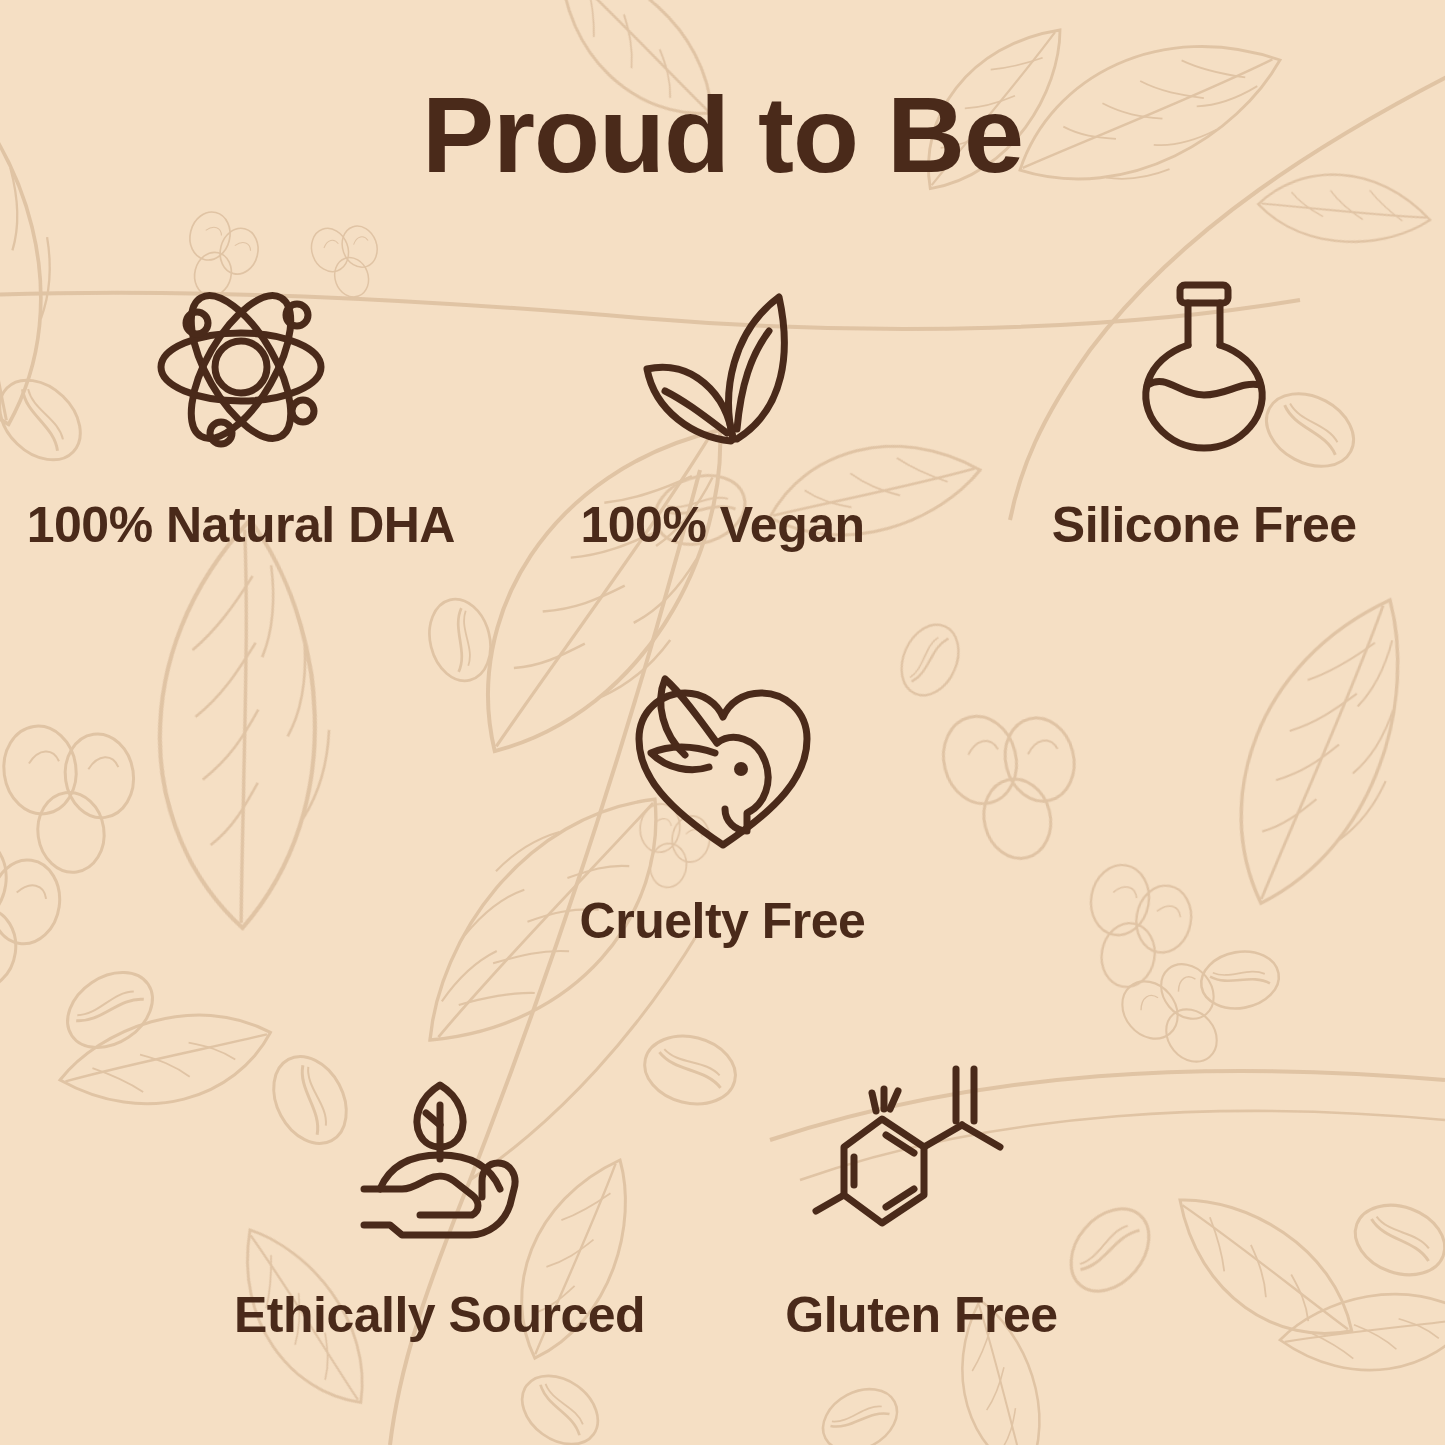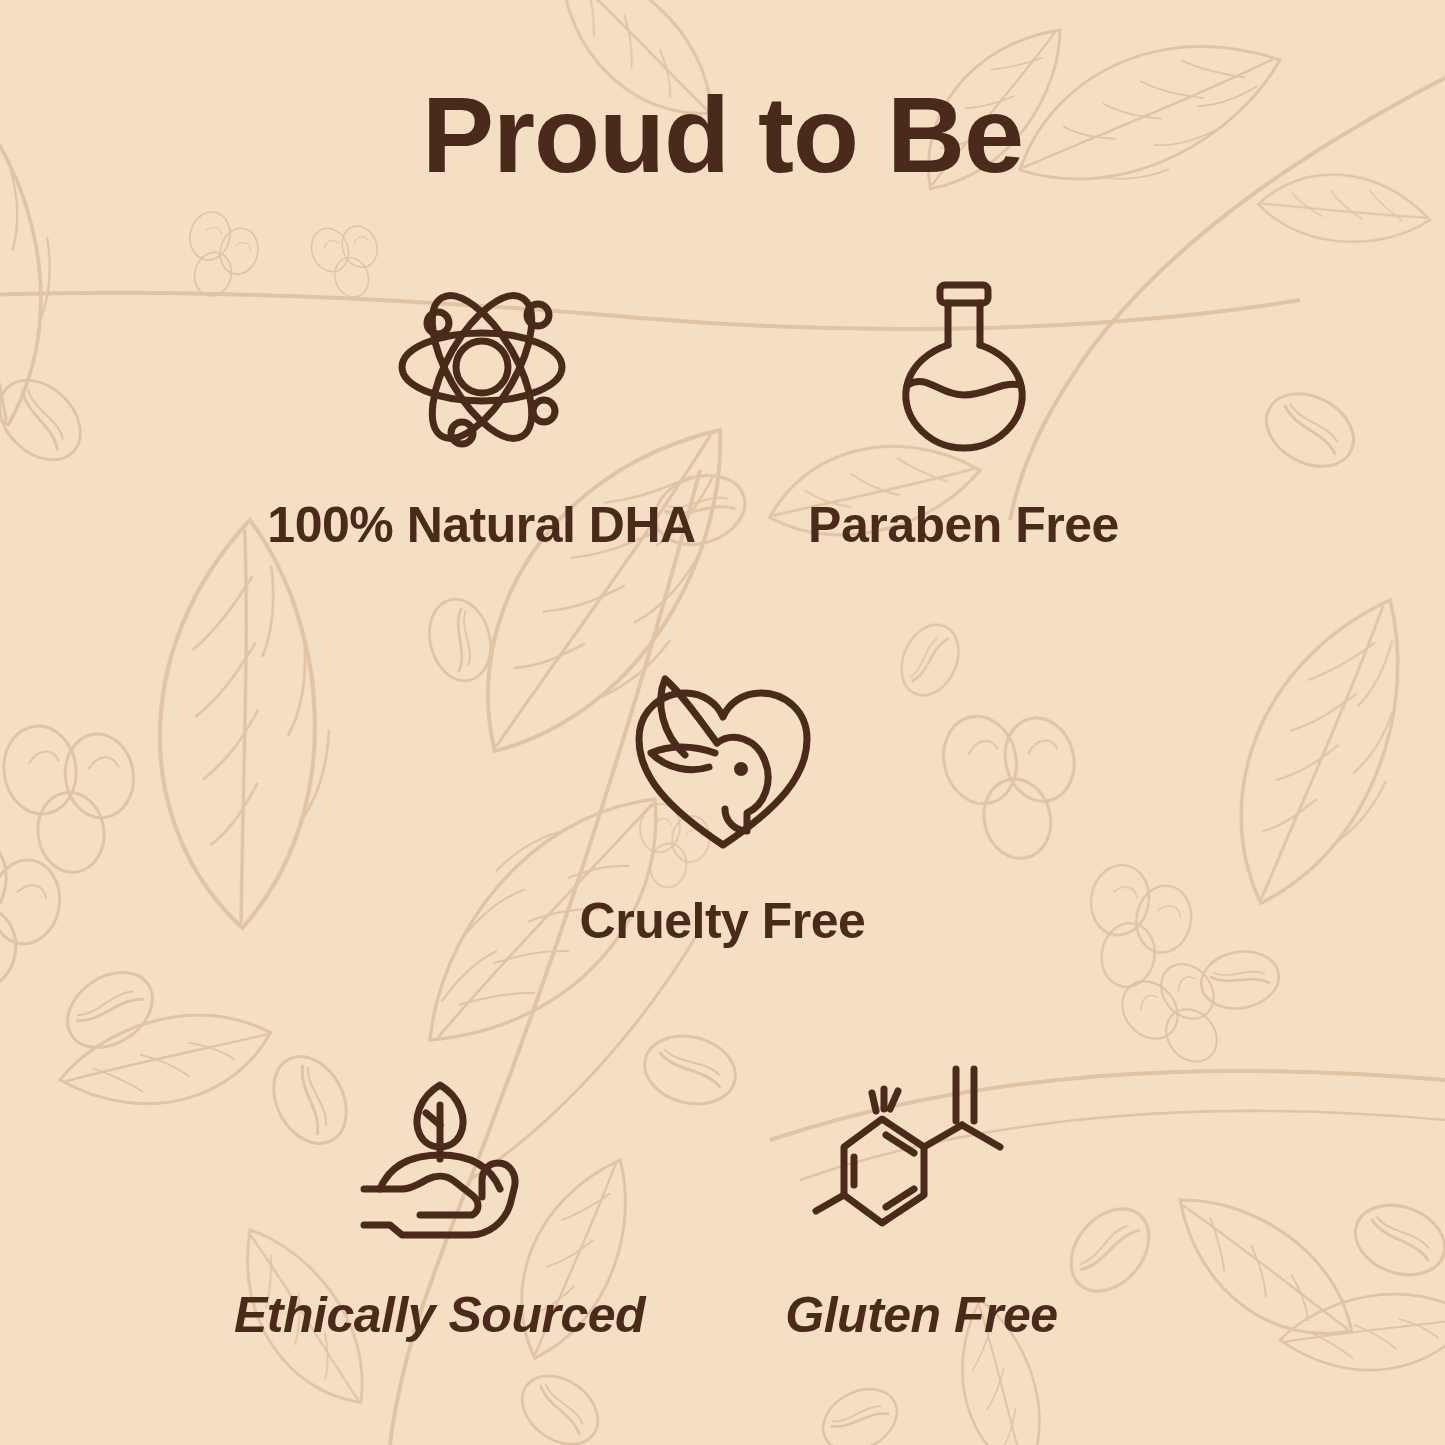--- a/index.html
+++ b/index.html
@@ -44,21 +44,21 @@
     width: 1445px;
     z-index: 2;
   }
   .row {
     display: flex;
     justify-content: center;
     align-items: flex-end;
   }
   .row-1 { padding-left: 0px; }
   .row-2 { margin-top: 110px; }
-  .row-3 { margin-top: 108px; padding-right: 84px; font-style: italic; }
+  .row-3 { margin-top: 108px; padding-right: 84px; }
 
   .badge {
     width: 482px;
     display: flex;
     flex-direction: column;
     align-items: center;
   }
   .badge-3 { width: 482px; }
 
   .icon-wrap {
@@ -267,34 +267,47 @@
               <circle cx="-44" cy="-44" r="11"></circle>
               <circle cx="56" cy="-52" r="11"></circle>
               <circle cx="62" cy="44" r="11"></circle>
               <circle cx="-20" cy="66" r="11"></circle>
             </g>
           </svg>
         </div>
         <div class="label">100% Natural DHA</div>
       </div>
 
+      <div class="badge">
+        <div class="icon-wrap">
+          <svg width="188" height="188" viewBox="0 0 188 188">
+            <g class="ico">
+              <path d="M104 166 C 92 118, 104 58, 150 24 C 162 78, 156 136, 108 166 Z"></path>
+              <path d="M108 156 C 112 112, 122 82, 140 58"></path>
+              <path d="M102 168 C 64 164, 26 138, 18 96 C 62 86, 98 120, 104 166 Z"></path>
+              <path d="M98 160 C 74 142, 56 128, 36 118"></path>
+            </g>
+          </svg>
+        </div>
+        <div class="label">100% Vegan</div>
+      </div>
 
       <div class="badge">
         <div class="icon-wrap">
           <svg width="188" height="188" viewBox="0 0 188 188">
             <g class="ico">
               <rect x="70" y="12" width="48" height="18" rx="5"></rect>
               <path d="M78 30 L78 72"></path>
               <path d="M110 30 L110 72"></path>
               <path d="M78 72 C 36 86, 24 126, 48 154 C 72 182, 116 182, 140 154 C 164 126, 152 86, 110 72"></path>
               <path d="M37.5 112 C 56 100, 70 122, 94 122 C 118 122, 130 108, 150.5 112"></path>
             </g>
           </svg>
         </div>
-        <div class="label">Paraben Free</div>
+        <div class="label">Silicone Free</div>
       </div>
     </div>
 
     <div class="row row-2">
 
 
 
       <div class="badge">
         <div class="icon-wrap">
           <svg width="188" height="188" viewBox="0 0 188 188">

